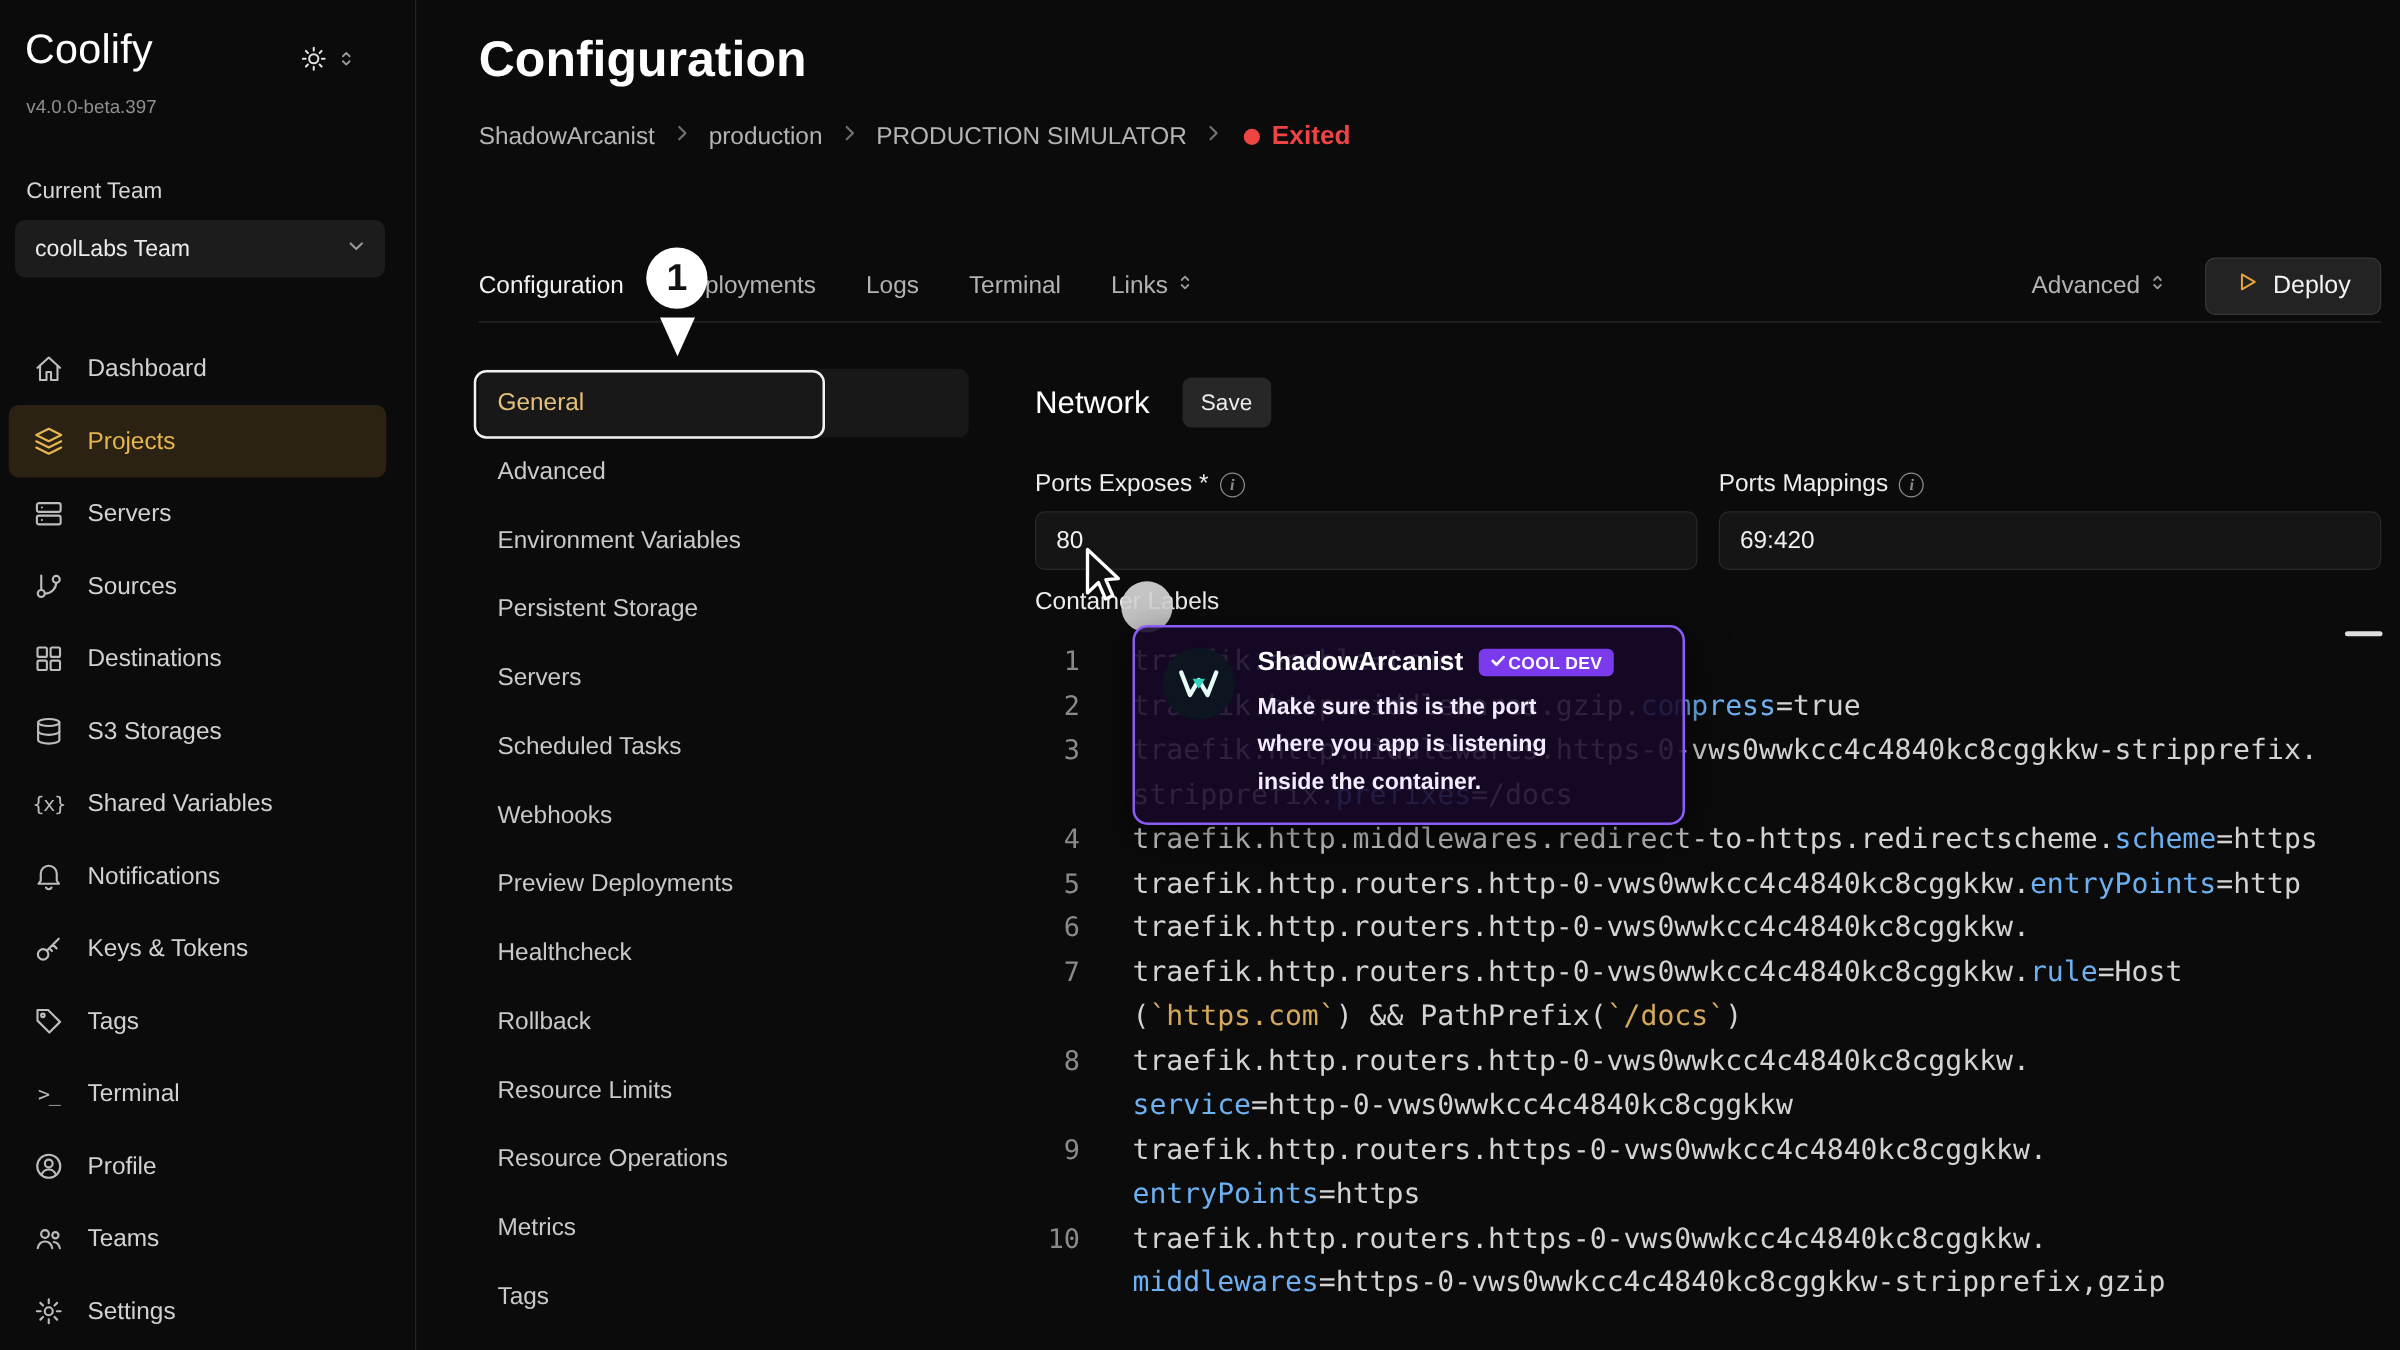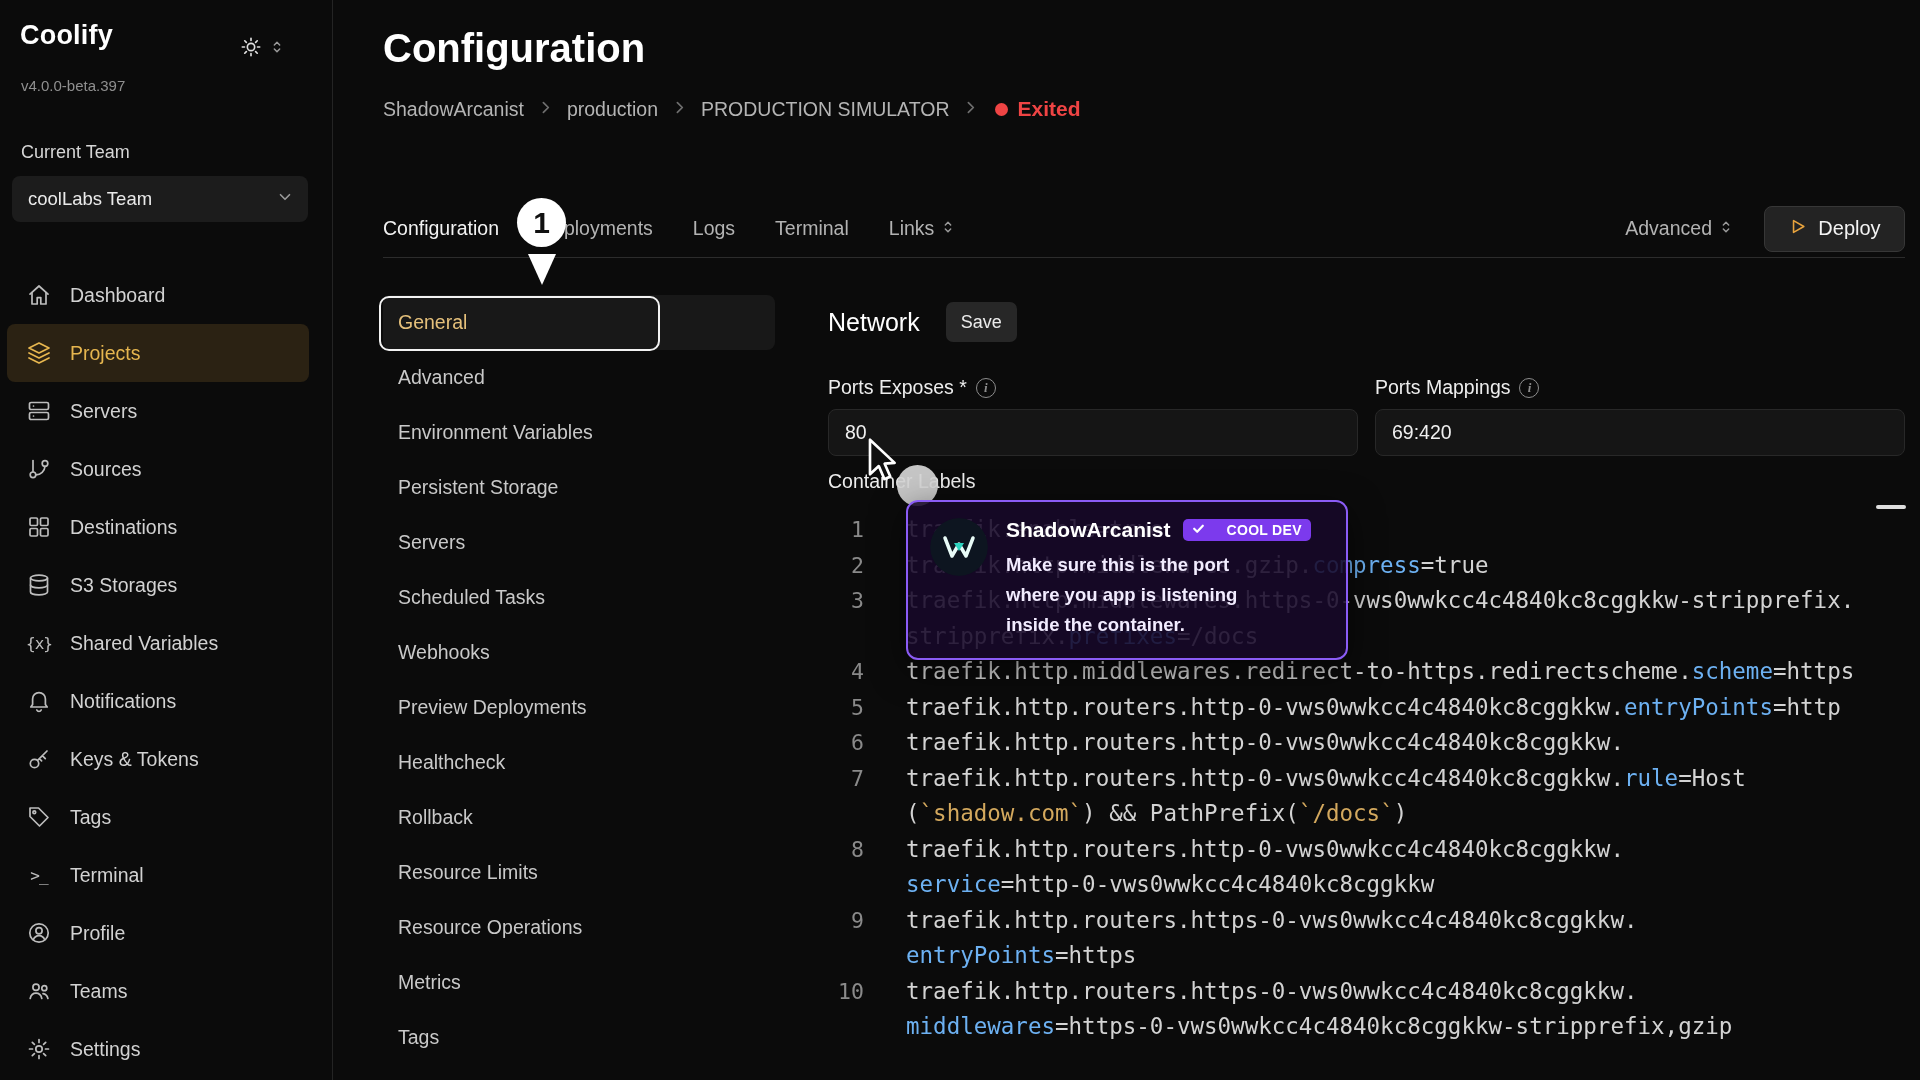--- a/index.html
+++ b/index.html
@@ -3,21 +3,21 @@
 <meta charset="utf-8">
 <style>
   * { margin:0; padding:0; box-sizing:border-box; }
   html,body { background:#0b0b0b; }
   body { width:1920px; height:1080px; overflow:hidden; position:relative;
          font-family:"Liberation Sans", sans-serif; color:#e6e6e6; }
 
   
   .sidebar { position:absolute; left:0; top:0; bottom:0; width:333px;
              background:#0b0b0b; border-right:1px solid #242424; }
-  .logo { position:absolute; left:20px; top:20px; font-size:27px; font-weight:700; color:#ffffff; letter-spacing:.2px; }
+  .logo { position:absolute; left:20px; top:20px; font-size:33px; font-weight:400; color:#ffffff; letter-spacing:.2px; }
   .theme-toggle { position:absolute; left:240px; top:36px; display:flex; align-items:center; gap:7px; color:#d6d6d6; }
   .version { position:absolute; left:21px; top:77px; font-size:15px; color:#8f8f8f; }
   .team-label { position:absolute; left:21px; top:142px; font-size:18px; color:#d6d6d6; }
   .team-select { position:absolute; left:12px; top:176px; width:296px; height:46px; background:#1c1c1c;
                  border-radius:8px; display:flex; align-items:center; justify-content:space-between;
                  padding:0 14px 0 16px; font-size:18.5px; color:#eaeaea; cursor:pointer; }
   .nav { position:absolute; left:0; right:16px; top:266px; }
   .nav-item { height:58px; display:flex; align-items:center; gap:18px; padding:0 16px 0 26px;
               font-size:19.5px; color:#d2d2d2; cursor:pointer; }
   .nav-item .ic { width:26px; height:26px; flex:0 0 26px; color:#bdbdbd; display:flex; align-items:center; justify-content:center; }
@@ -94,21 +94,21 @@
 
   
   .tooltip-card { position:absolute; left:906px; top:500px; width:442px; z-index:40;
                   background:rgba(23,8,41,.88); border:2.5px solid #8b5cf6; border-radius:12px;
                   padding:16px 20px 18px 22px; display:flex; gap:18px;
                   box-shadow:0 10px 34px rgba(0,0,0,.55); }
   .tt-avatar { width:58px; height:58px; flex:0 0 58px; border-radius:50%; overflow:hidden; }
   .tt-name-row { display:flex; align-items:center; gap:12px; }
   .tt-name { font-size:21px; font-weight:700; color:#ffffff; white-space:nowrap; }
   .tt-badge { background:#7c3aed; color:#ffffff; font-size:14px; font-weight:700; padding:3px 9px;
-              border-radius:5px; display:flex; align-items:center; gap:22px; letter-spacing:.3px; white-space:nowrap; }
+              border-radius:5px; display:flex; align-items:center; gap:2px; letter-spacing:.3px; white-space:nowrap; }
   .tt-msg { margin-top:8px; font-size:18.5px; line-height:30px; color:#f2ecff; max-width:262px; font-weight:600; }
 </style>
 </head>
 <body>
 
 <div class="sidebar">
   <div class="logo">Coolify</div>
   <div class="theme-toggle">
     <span>
       <svg width="22" height="22" viewBox="0 0 24 24" fill="none" stroke="#e0e0e0" stroke-width="1.8" stroke-linecap="round">
@@ -429,21 +429,21 @@
     </div>
     <div class="erow">
       <span class="eln"></span>
     </div>
     <div class="erow">
       <span class="eln">7</span>
       <div class="ecode"><span class="tk-p">traefik.http.routers.http-0-vws0wwkcc4c4840kc8cggkkw.</span><span class="tk-k">rule</span><span class="tk-p">=Host</span></div>
     </div>
     <div class="erow">
       <span class="eln"></span>
-      <div class="ecode"><span class="tk-p">(</span><span class="tk-s">`shadow.com`</span><span class="tk-p">) &amp;&amp; PathPrefix(</span><span class="tk-s">`/docs`</span><span class="tk-p">)</span></div>
+      <div class="ecode"><span class="tk-p">(</span><span class="tk-s">`https.com`</span><span class="tk-p">) &amp;&amp; PathPrefix(</span><span class="tk-s">`/docs`</span><span class="tk-p">)</span></div>
     </div>
     <div class="erow">
       <span class="eln">8</span>
       <div class="ecode"><span class="tk-p">traefik.http.routers.http-0-vws0wwkcc4c4840kc8cggkkw.</span></div>
     </div>
     <div class="erow">
       <span class="eln"></span>
       <div class="ecode"><span class="tk-k">service</span><span class="tk-p">=http-0-vws0wwkcc4c4840kc8cggkkw</span></div>
     </div>
     <div class="erow">

